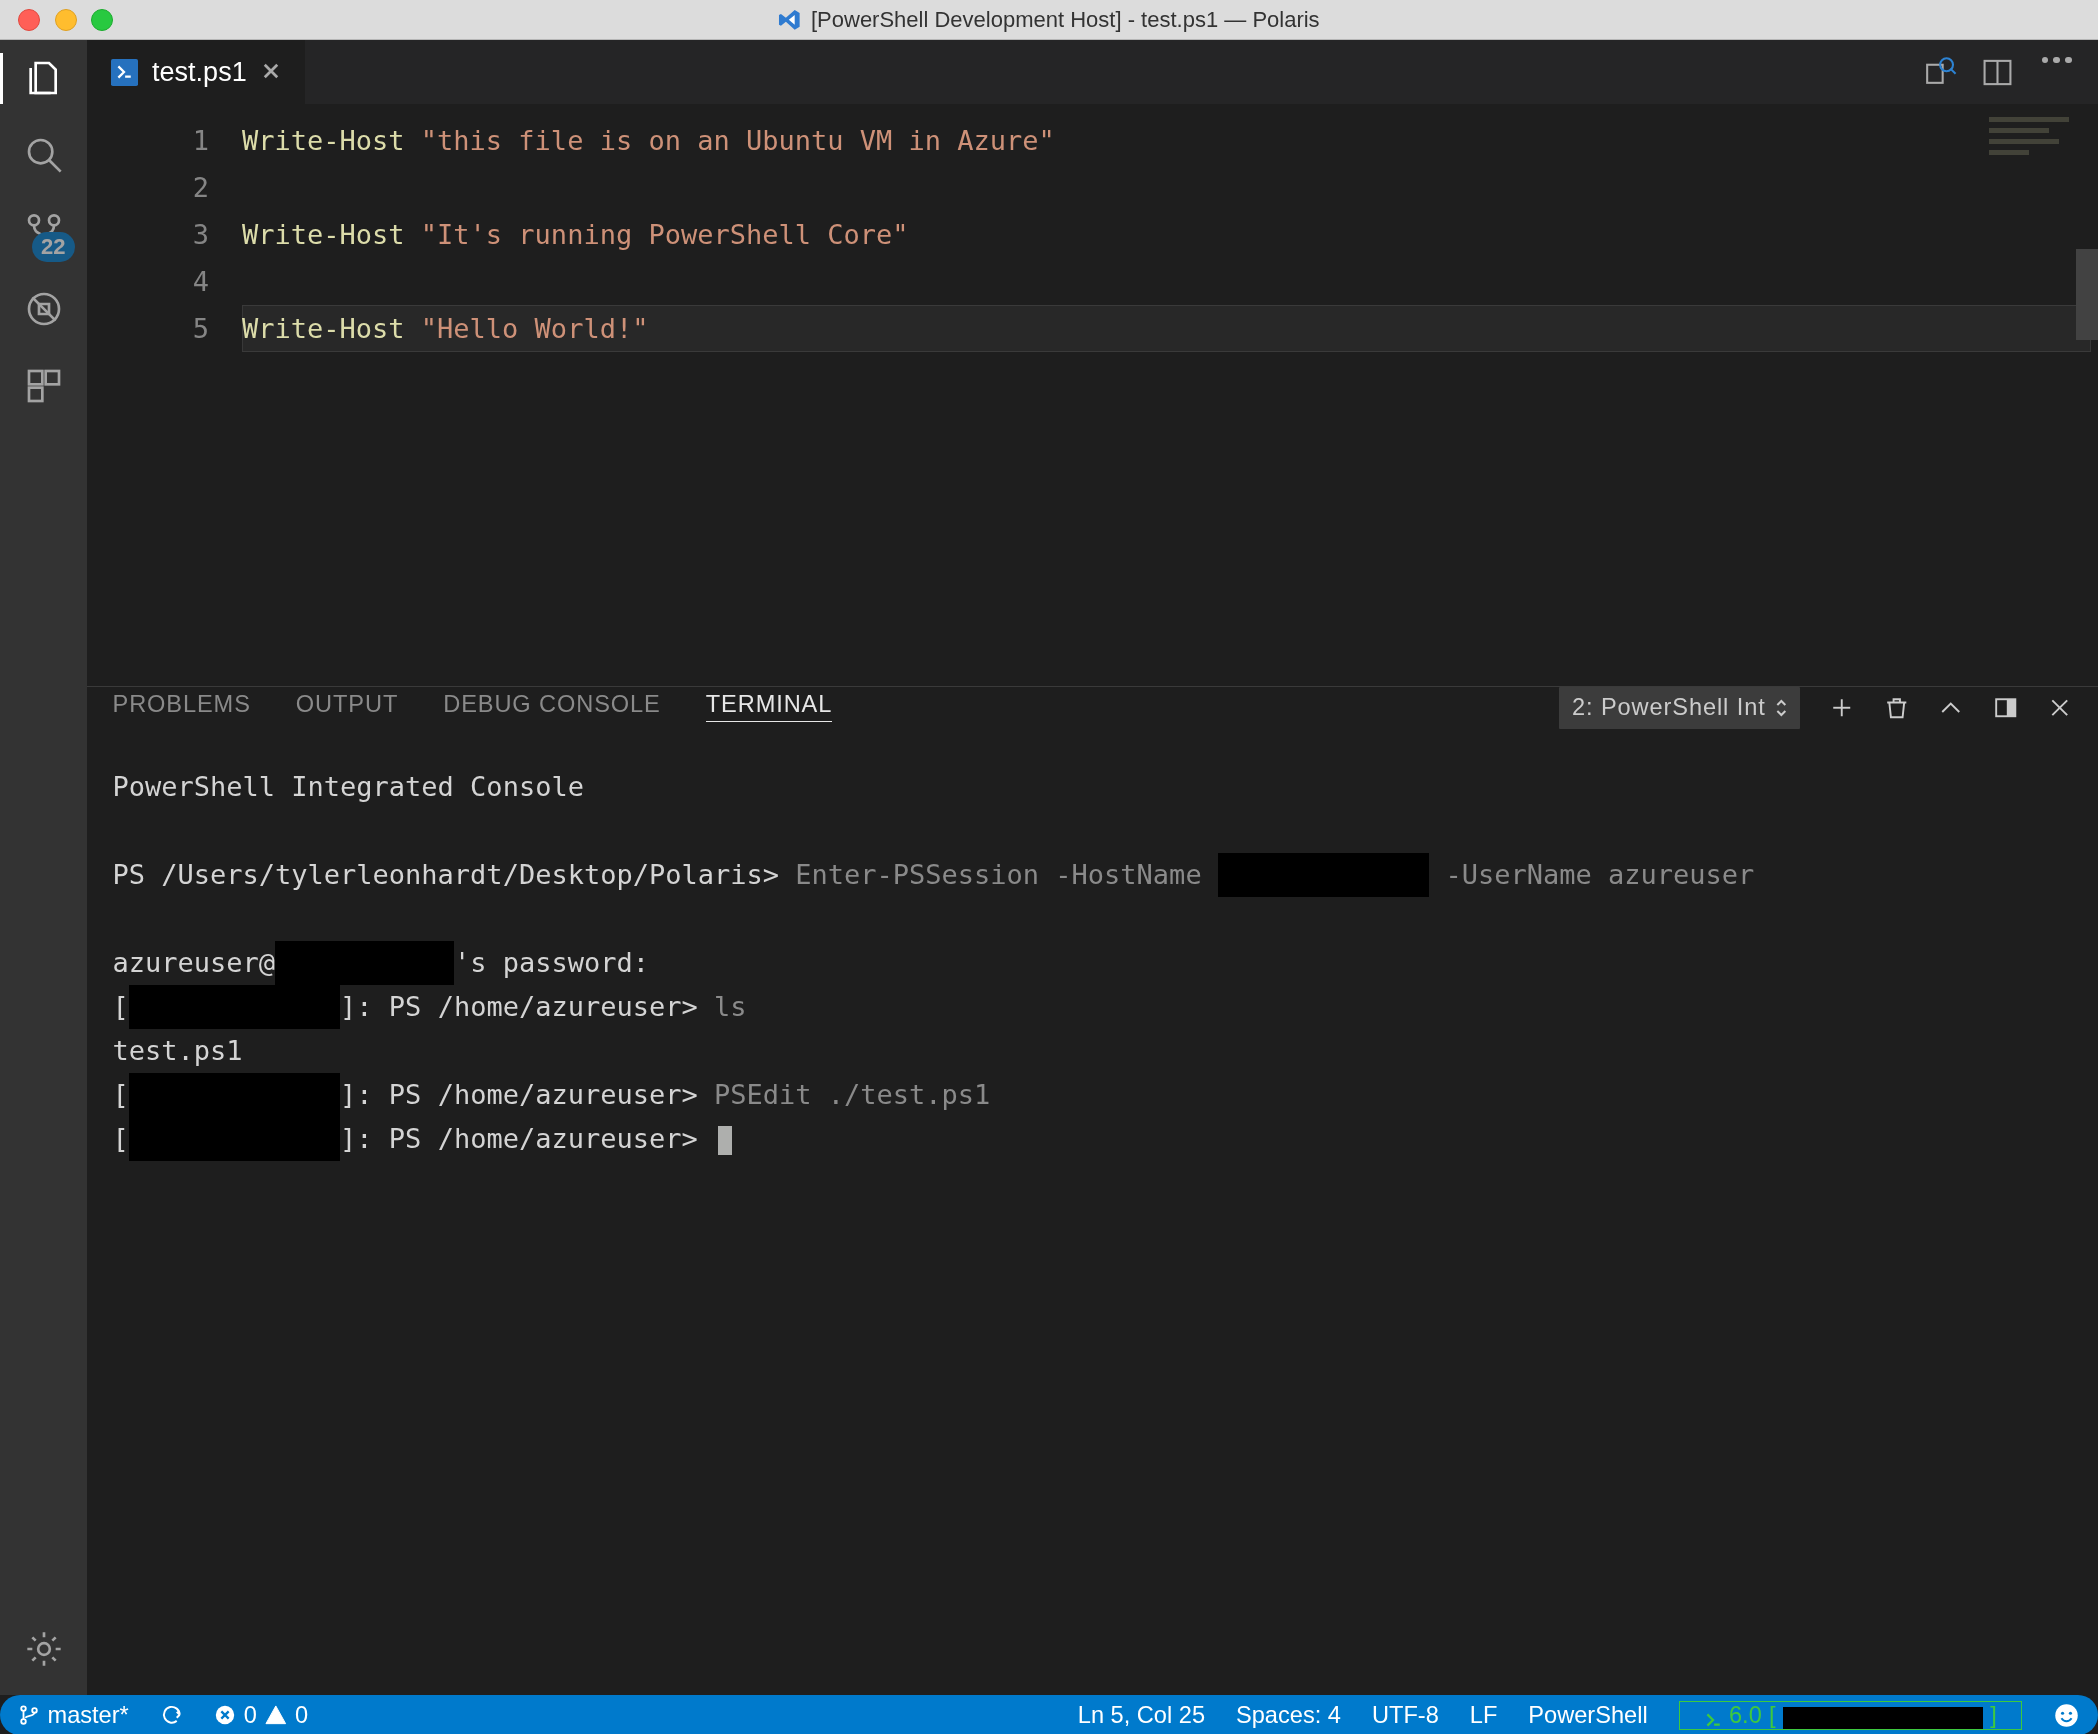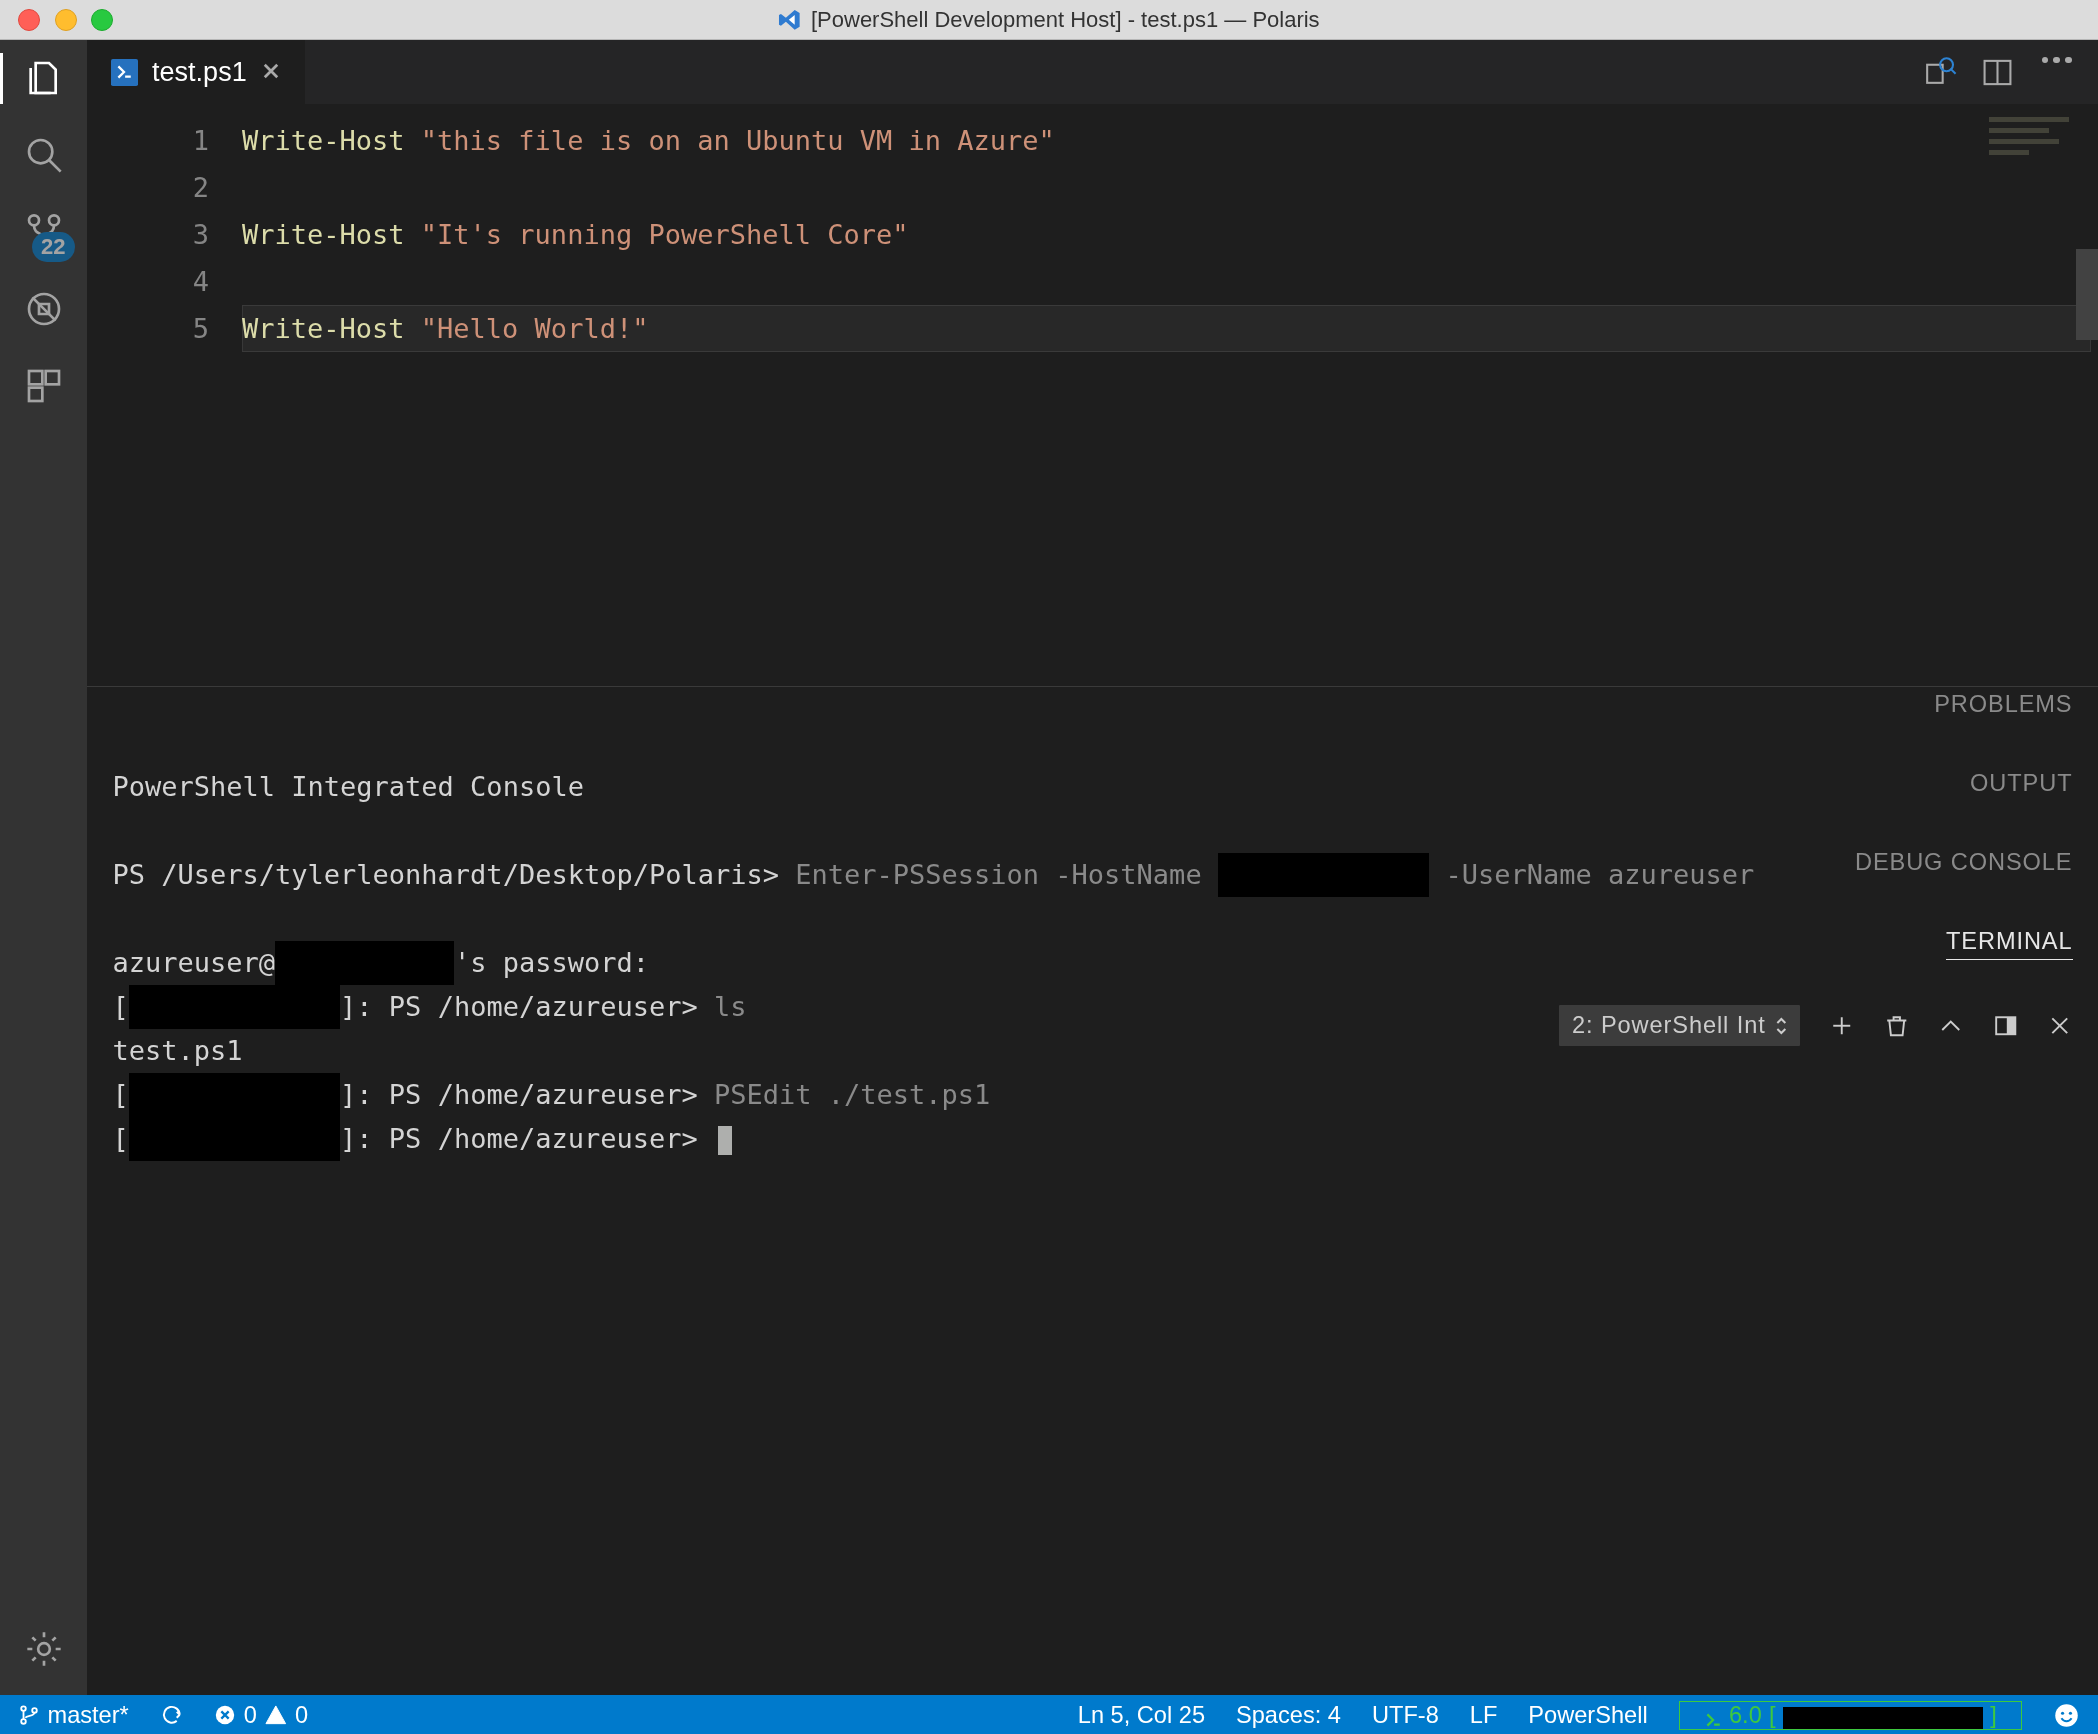--- a/index.html
+++ b/index.html
@@ -67,35 +67,35 @@
 .code { flex:1; padding-top:12.7px; font-family: Menlo, Consolas, monospace; font-size:27px; line-height:47px; position:relative; }
 .code .line { white-space:pre; }
 .cmd { color:#dcdcaa; }
 .str { color:#ce9178; }
 .curline { background:#282828; display:inline-block; width:calc(100% - 7.3px); box-shadow: inset 0 0 0 0.9px #3a3a3a;}
 .minimap { position:absolute; top:12.7px; right:9px; width:100px; height:45px; }
 .minimap .ml { height:5.5px; margin-bottom:5.5px; background:#5a5a4a; opacity:0.6; }
 .scroll-ind { position:absolute; right:0; top:145px; width:22px; height:91px; background:#424242; }
 
 .panel { flex:1; display:flex; flex-direction:column; background:#1e1e1e; border-top:0.9px solid #3a3a3a; min-height:0;}
-.panel-tabs { height:65px; display:flex; align-items:flex-end; padding:0 25.5px; gap:45px; font-size:23.6px; color:#8a8a8a; letter-spacing:0.9px;flex-direction:column;}
+.panel-tabs { height:65px; display:flex; align-items:flex-start; padding:0 25.5px; gap:45px; font-size:23.6px; color:#8a8a8a; letter-spacing:0.9px;}
 .panel-tab { cursor:pointer; padding:3.6px 0; }
 .panel-tab.active { color:#e7e7e7; border-bottom:1.8px solid #e7e7e7; }
 .panel-right { margin-left:auto; display:flex; align-items:center; gap:29px; }
 .term-select { background:#3c3c3c; color:#ccc; padding:7.3px 12.7px; font-size:23.6px; display:flex; align-items:center; gap:9px; border-radius:1px; cursor:pointer;}
 .picon { width:25.5px; height:25.5px; display:flex; align-items:center; justify-content:center; cursor:pointer;}
 .picon svg { width:25.5px; height:25.5px; stroke:#ccc; fill:none; stroke-width:1.8;}
 
 .terminal { flex:1; padding:12.7px 25.5px 0 25.5px; font-family: Menlo, Consolas, monospace; font-size:27px; line-height:44px; color:#d4d4d4; overflow:hidden;}
 .terminal .tline { white-space:pre; }
 .term-cmd { color:#8a8a8a; }
 .redact { display:inline-block; background:#000; color:#000; }
 .term-cursor { display:inline-block; width:14.5px; height:29px; background:#aeafad; vertical-align:middle; margin-left:3.6px;}
 
-.statusbar { height:40px; background:#007acc; color:#fff; display:flex; align-items:center; font-size:23.6px; padding:0 12.7px; gap:20px;}
+.statusbar { height:40px; background:#007acc; color:#fff; display:flex; align-items:center; font-size:23.6px; padding:0 12.7px; gap:20px;border-radius:20px;}
 .sb-item { display:flex; align-items:center; gap:7.3px; padding:0 5.5px; cursor:pointer;}
 .sb-spacer { flex:1; }
 .sb-box { border:1.8px solid #3ec93e; color:#3ec93e; padding:0 24px; display:flex; align-items:flex-end; gap:7.3px; height:29px;}
 .sb-box .redact2 { display:inline-block; background:#000; width:200px; height:22px;}
 .smiley { font-size:27px; }
 svg { overflow:visible; }
 </style>
 </head>
 <body>
 

